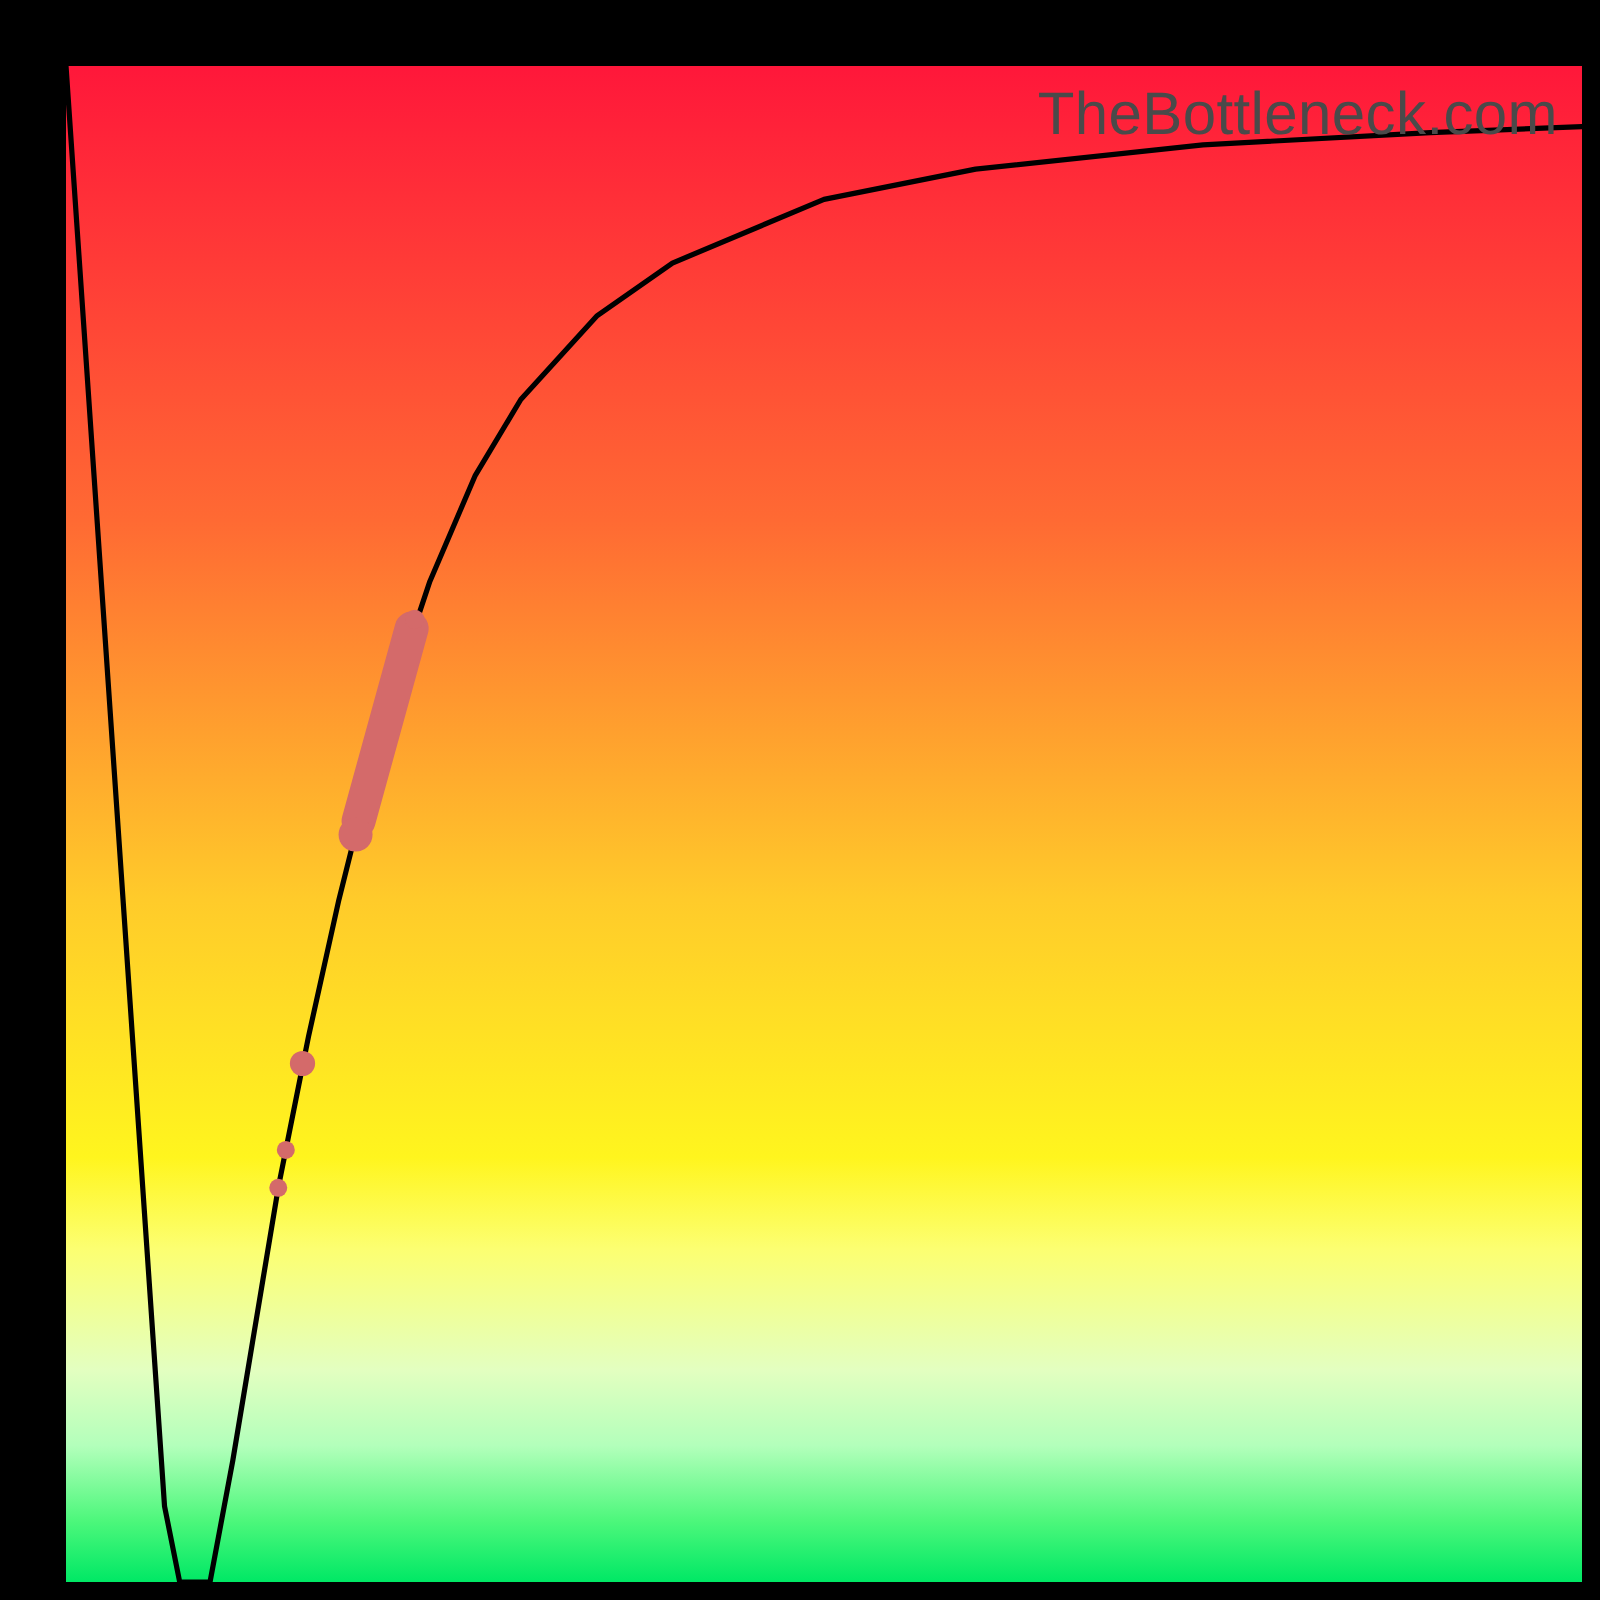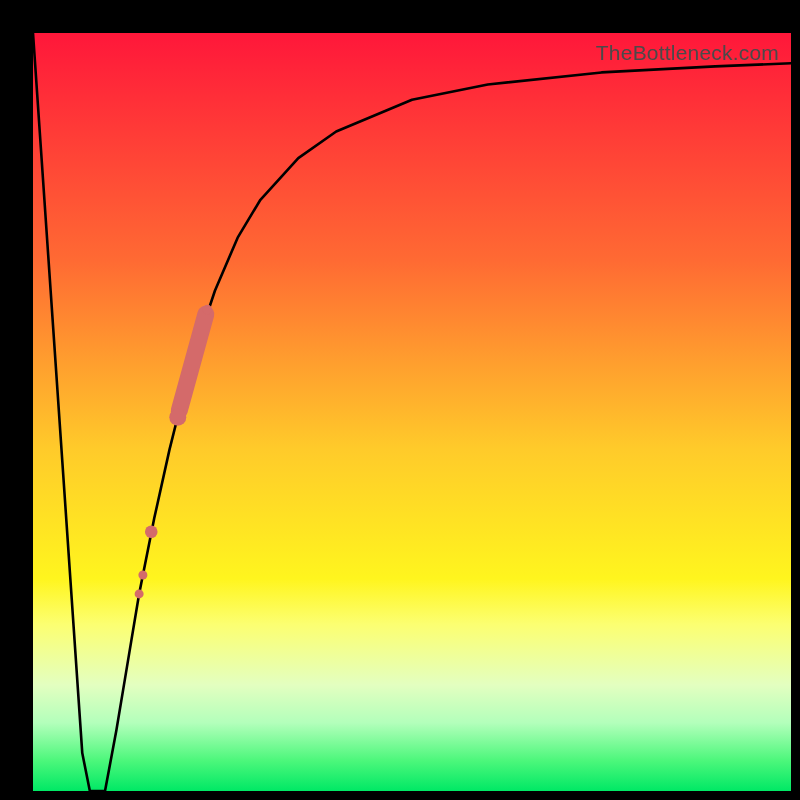--- a/index.html
+++ b/index.html
@@ -34,21 +34,21 @@
       #b3ffbb 91%,
       #4cf77b 96%,
       #00e865 100%
     );
   }
   .attr {
     position: absolute;
     top: 8px;
     right: 12px;
     color: #4a4a4a;
-    font-size: 21px;
+    font-size: 30px;
     font-weight: 400;
     letter-spacing: 0.2px;
     z-index: 5;
   }
   svg.curve {
     position: absolute;
     left: 0;
     top: 0;
     width: 758px;
     height: 758px;

